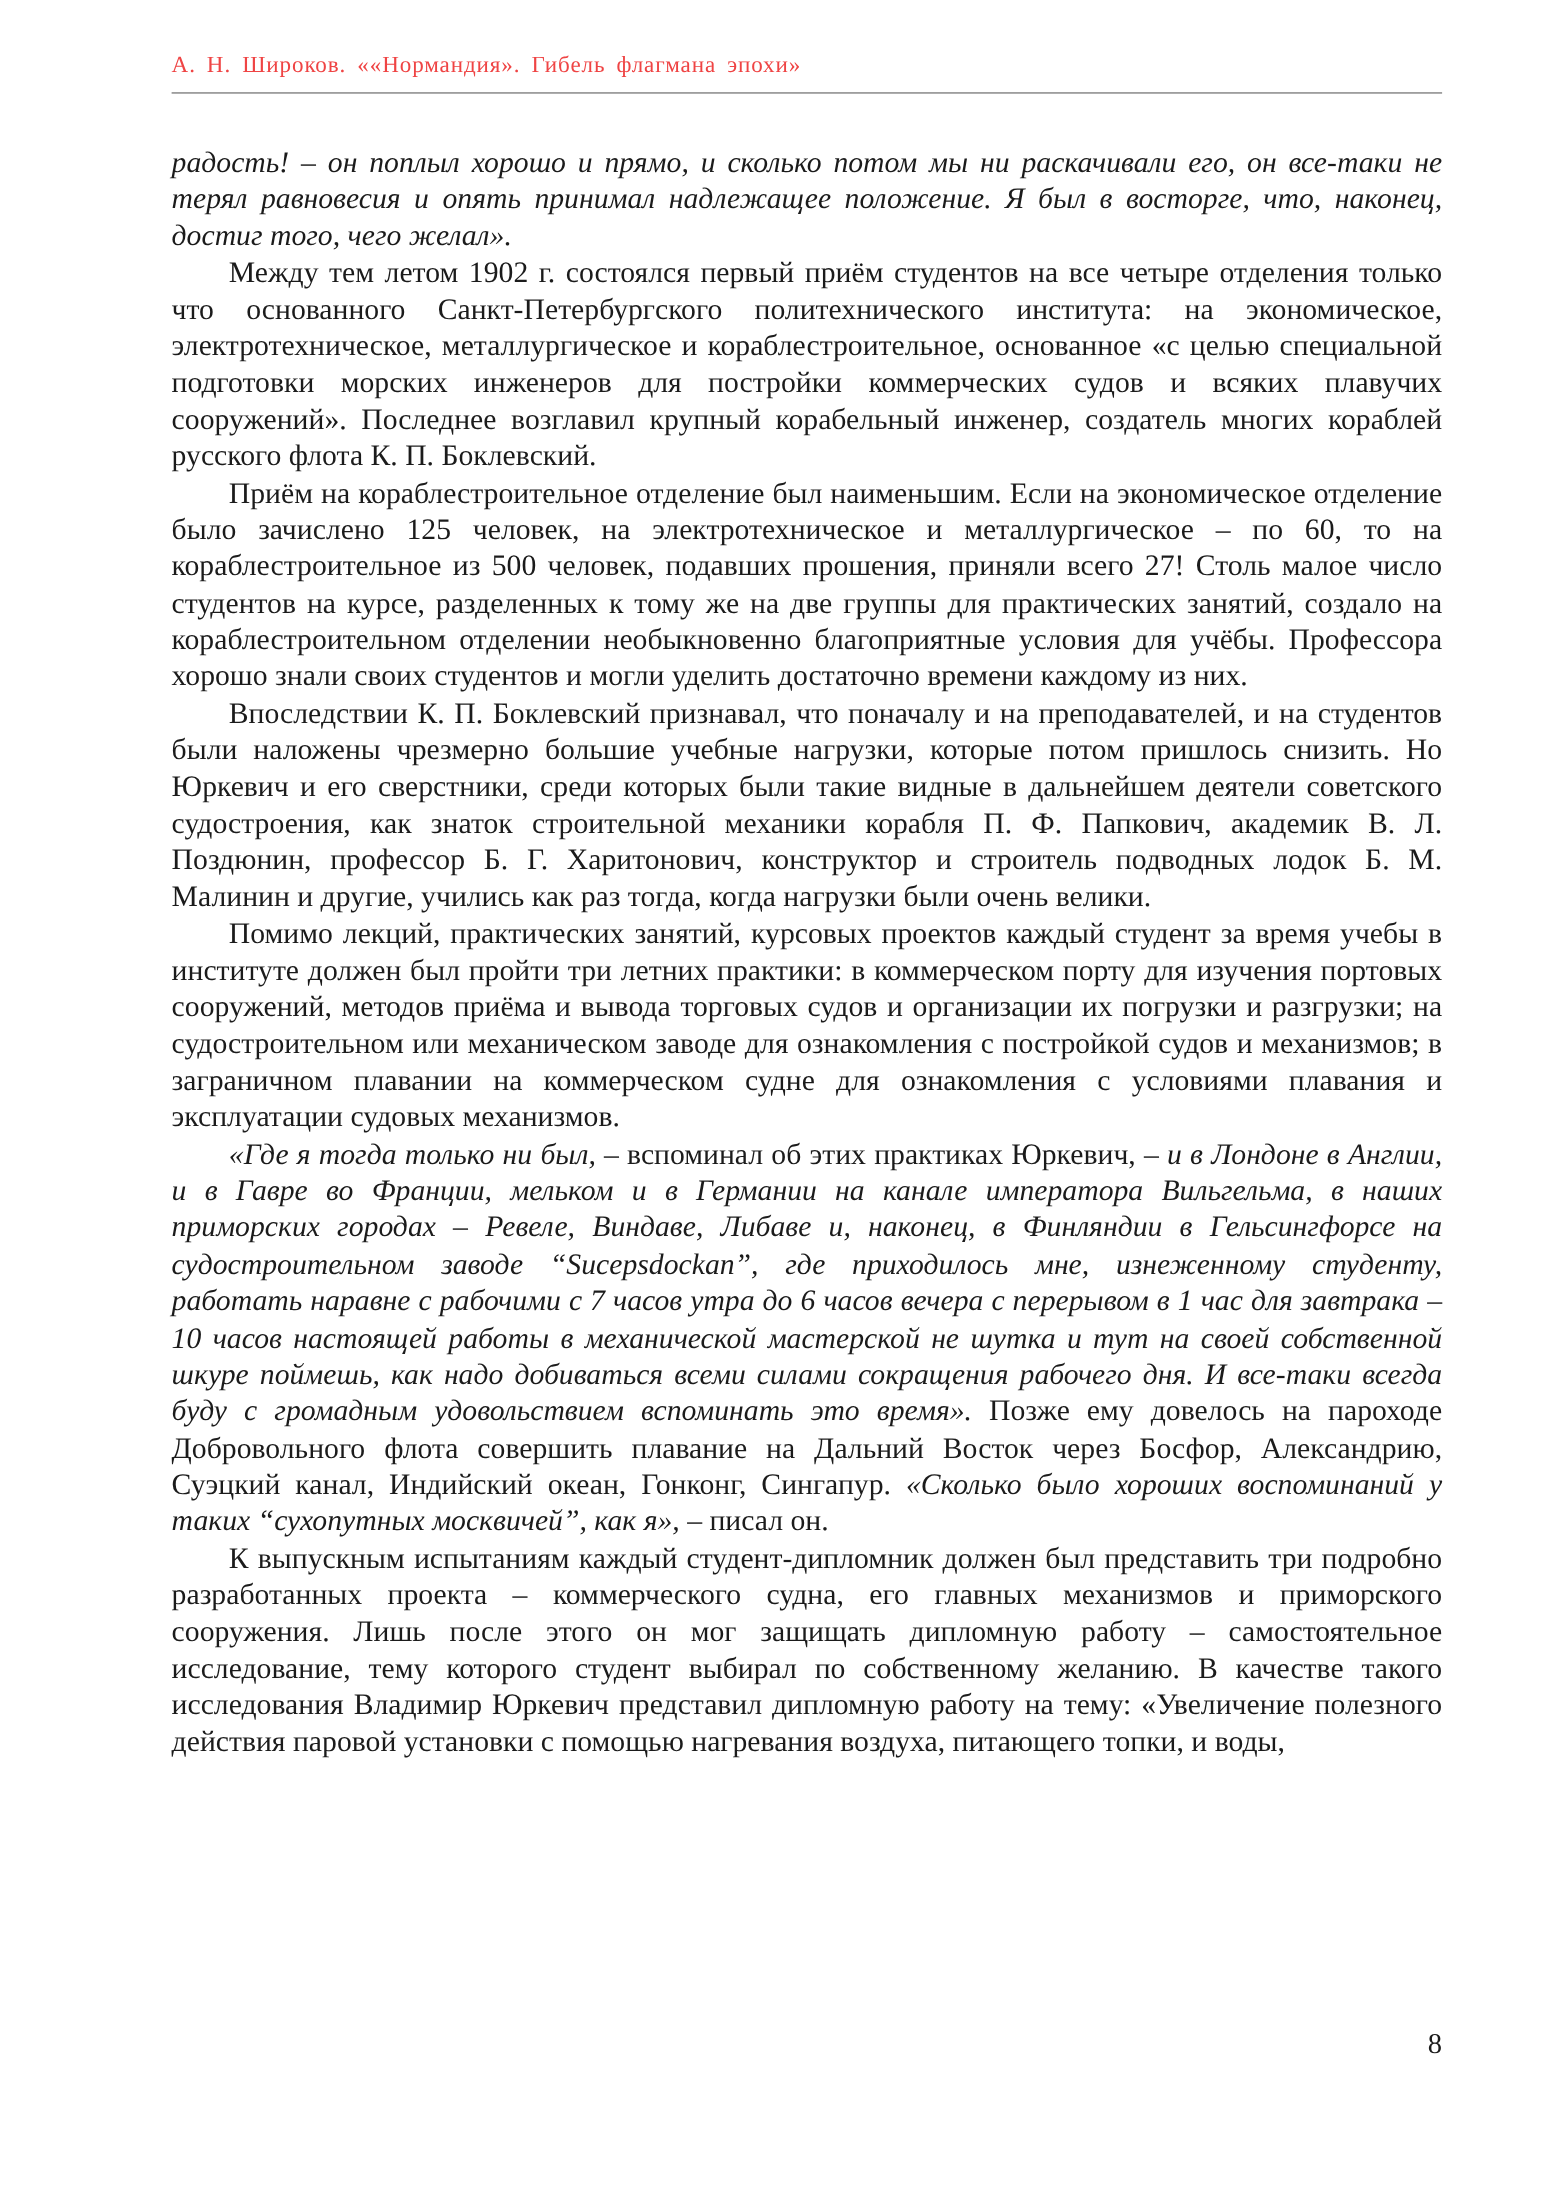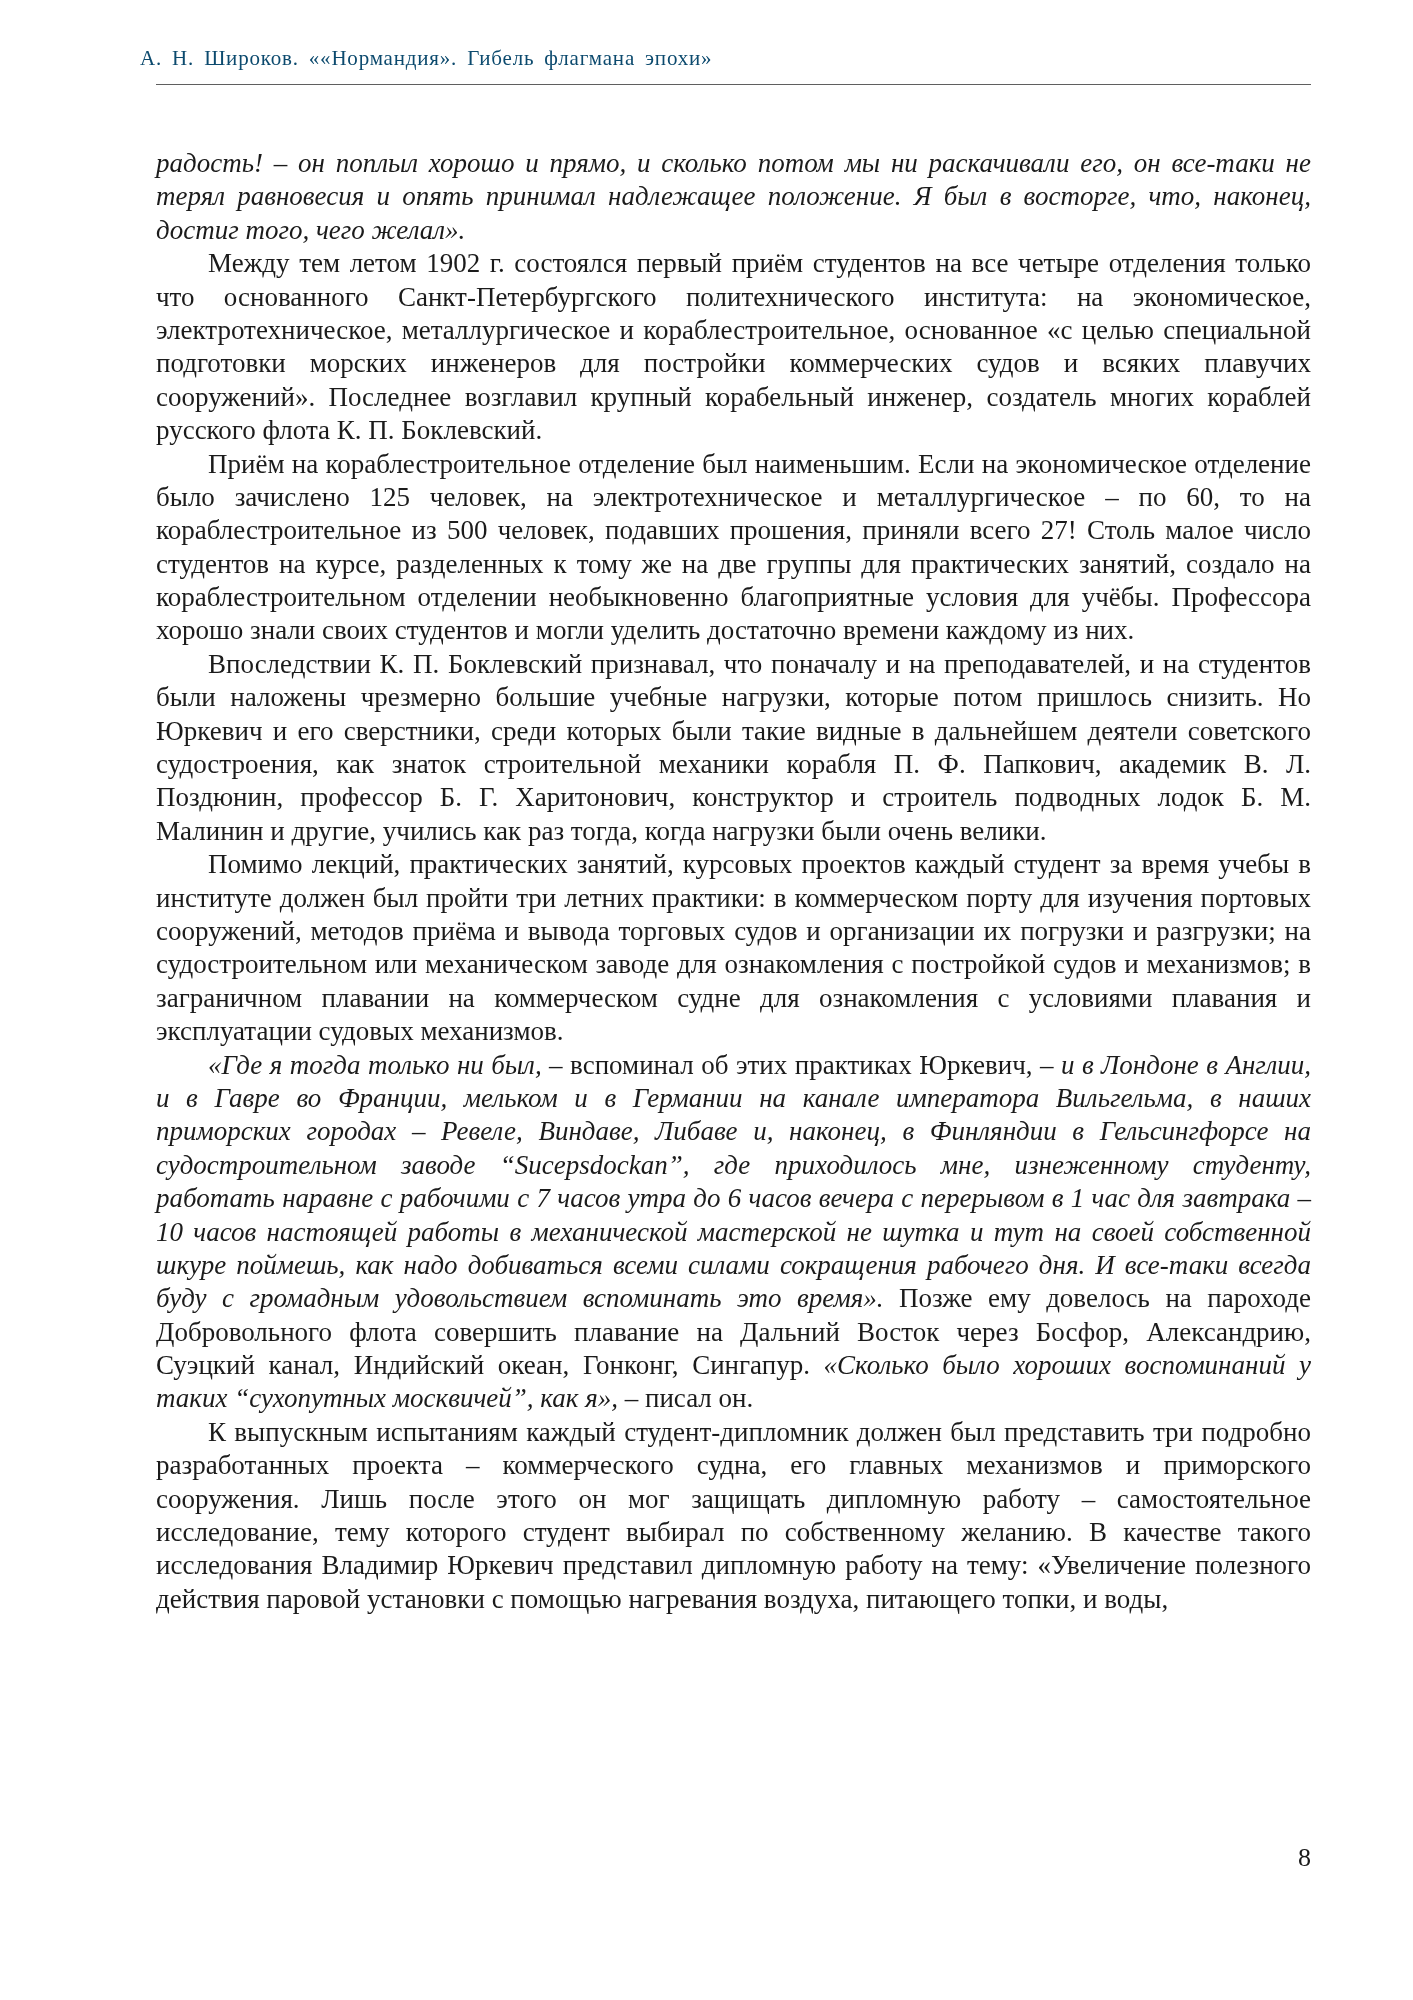--- a/index.html
+++ b/index.html
@@ -16,24 +16,24 @@
     color: #1b1b1b;
   }
   .page {
     position: absolute;
     inset: 0;
     background: #ffffff;
   }
   .running-head {
     position: absolute;
     top: 46px;
-    left: 140px;
+    left: 156px;
     width: 1155px;
     font-size: 21px;
-    color: #0c4a6e;
+    color: #ef4444;
     letter-spacing: 0.8px;
     word-spacing: 4px;
     white-space: nowrap;
   }
   .header-rule {
     position: absolute;
     top: 84px;
     left: 156px;
     width: 1155px;
     height: 0;
@@ -50,21 +50,20 @@
     line-height: 1.237;
     text-align: justify;
   }
   .text-block p {
     margin: 0;
     padding: 0;
     text-indent: 52px;
   }
   .text-block p.no-indent {
     text-indent: 0;
-    margin-top: 16px;
   }
   .seg { font-style: normal; }
   .seg.italic { font-style: italic; }
   .page-number {
     position: absolute;
     top: 1843px;
     left: 156px;
     width: 1155px;
     text-align: right;
     font-size: 26px;

